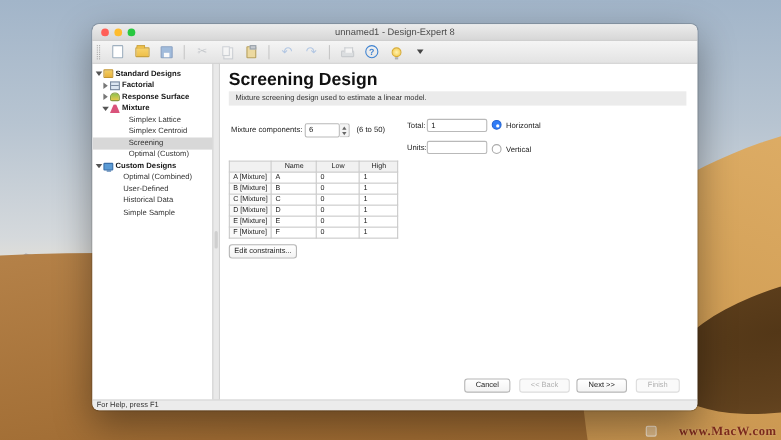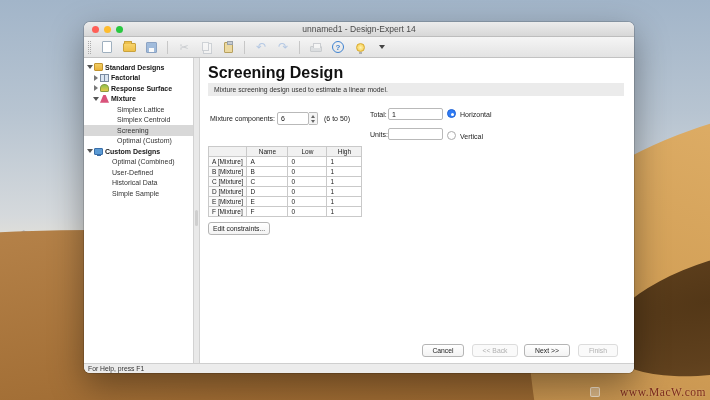--- a/index.html
+++ b/index.html
@@ -13,21 +13,21 @@
   .dune-left { position:absolute; left:-160px; top:236px; width:1010px; height:420px;
     background:linear-gradient(168deg,#b8854c 0%,#a06c33 38%,#7d5526 100%);
     border-radius:30% 70% 0 0 / 10% 22% 0 0; transform:rotate(1.5deg); }
   .dune-right { position:absolute; left:538px; top:106px; width:530px; height:620px;
     background:linear-gradient(208deg,#e3b46e 4%,#d3a057 42%,#b98647 78%,#a97a3f 100%);
     border-radius:58% 42% 50% 50% / 26% 18% 60% 60%; transform:rotate(-7deg); }
   .dune-shadow { position:absolute; left:602px; top:250px; width:310px; height:115px;
     background:radial-gradient(ellipse at 35% 35%, #533717 0%, #5f401d 55%, #6f4c24 100%);
     border-radius:50% 50% 55% 45% / 55% 45% 50% 50%; transform:rotate(-13deg); }
   .watermark { position:absolute; right:4px; bottom:2px; display:flex; align-items:center; gap:20px;
-    font-family:"Liberation Serif", serif; font-weight:normal; font-size:11.5px; color:#7c2a1c;
+    font-family:"Liberation Serif", serif; font-weight:bold; font-size:11.5px; color:#7c2a1c;
     letter-spacing:.5px; text-shadow:0 0 2px rgba(255,235,210,.35); }
   .wm-icon { width:10px; height:10px; background:rgba(255,255,255,.30); border:1px solid rgba(255,255,255,.55); border-radius:2px; }
 
   
   .window { position:absolute; left:84px; top:22px; width:550px; height:351px;
     border-radius:6px; overflow:hidden; background:#fff;
     box-shadow:0 12px 34px rgba(0,0,0,.38), 0 0 0 1px rgba(0,0,0,.14); }
 
   .titlebar { height:15px; background:linear-gradient(#ececec,#d7d7d7); border-bottom:1px solid #bdbdbd;
     position:relative; display:flex; align-items:center; justify-content:center; }
@@ -130,21 +130,21 @@
   </div>
 
   <div class="window">
 
     <div class="titlebar">
       <div class="lights">
         <span class="light" style="background:#ff5f57"></span>
         <span class="light" style="background:#febc2e"></span>
         <span class="light" style="background:#28c840"></span>
       </div>
-      <span class="win-title">unnamed1 - Design-Expert 14</span>
+      <span class="win-title">unnamed1 - Design-Expert 8</span>
     </div>
 
     <div class="toolbar">
       <span class="tb-handle"></span>
       <span class="tbtn">
           <span class="ic-new"></span>
         </span>
       <span class="tbtn">
           <span class="ic-open"></span>
         </span>

